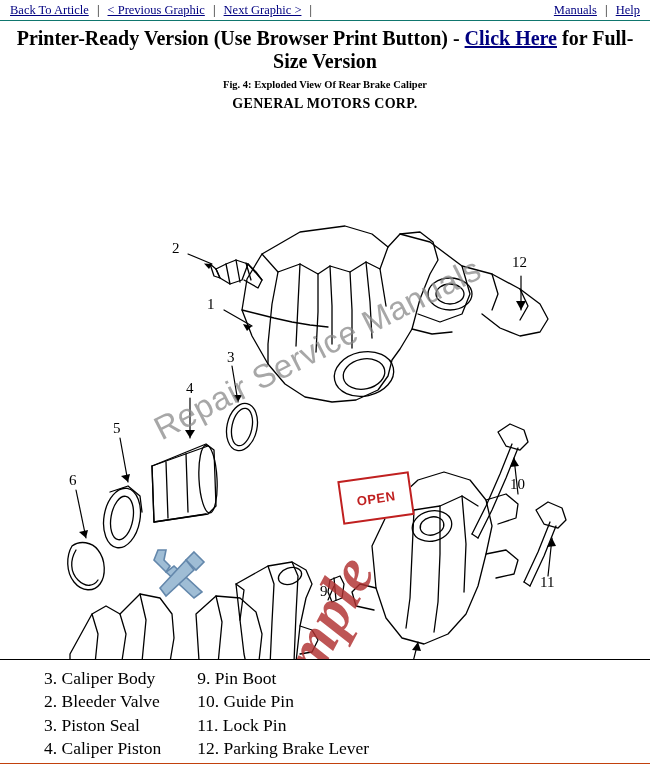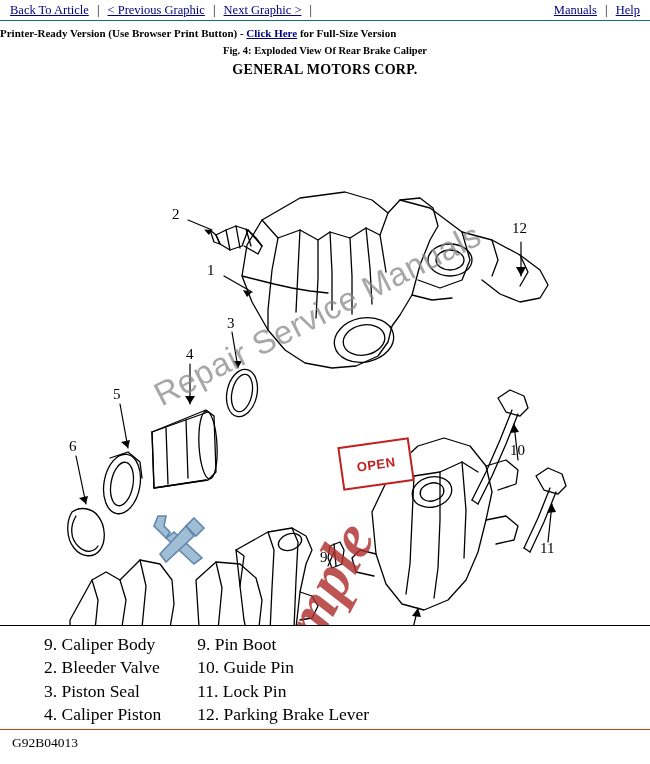--- a/index.html
+++ b/index.html
@@ -41,22 +41,23 @@
     text-decoration: underline;
     cursor: pointer;
   }
   .nav-sep {
     color: #000;
     padding: 0 5px;
   }
 
   
   .headline {
+    text-align: center;
     font-weight: bold;
-    font-size: 11px;
+    font-size: 20px;
     margin-top: 6px;
     color: #000;
   }
   .headline a {
     color: #000080;
     text-decoration: underline;
     cursor: pointer;
   }
   .figline {
     text-align: center;
@@ -387,21 +388,21 @@
         <path d="M36 16 L10 44 L16 52 L44 26 Z"></path>
       </g>
     </svg>
 
     <div class="wm-sample">Sample</div>
   </div>
 
   <div class="legend">
     <div class="legend-cols">
       <div class="legend-col c1">
-        <div class="legend-item">9. Caliper Body</div>
+        <div class="legend-item">3. Caliper Body</div>
         <div class="legend-item">2. Bleeder Valve</div>
         <div class="legend-item">3. Piston Seal</div>
         <div class="legend-item">4. Caliper Piston</div>
       </div>
       <div class="legend-col c3">
         <div class="legend-item">9. Pin Boot</div>
         <div class="legend-item">10. Guide Pin</div>
         <div class="legend-item">11. Lock Pin</div>
         <div class="legend-item">12. Parking Brake Lever</div>
       </div>

